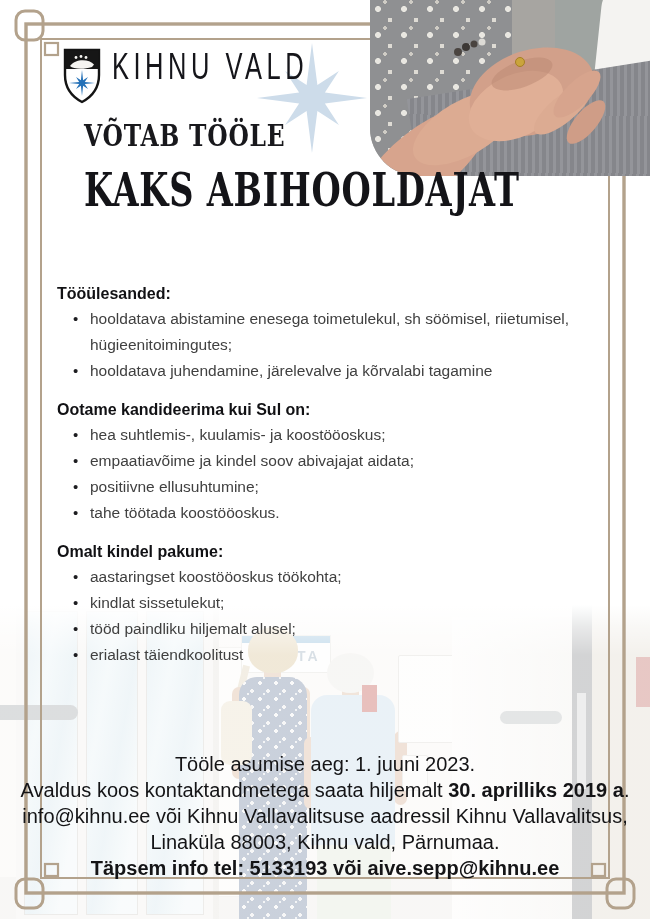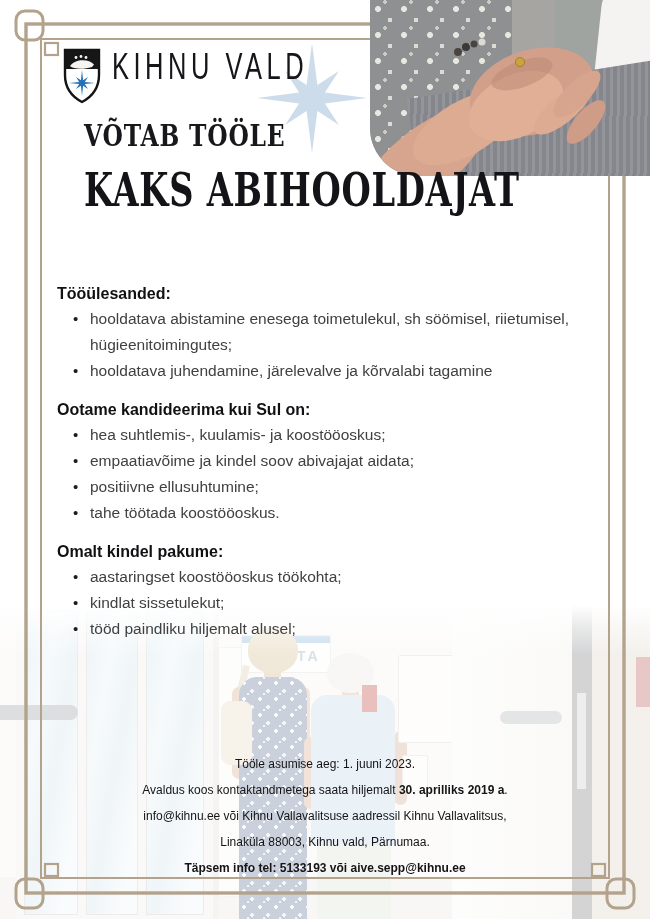--- a/index.html
+++ b/index.html
@@ -97,21 +97,21 @@
   .bp-door-edge{position:absolute;left:572px;top:0;width:20px;height:314px;background:#85878a;}
   .bp-strike{position:absolute;left:577px;top:88px;width:9px;height:96px;background:#d0d1d1;}
   .bp-right-wall{position:absolute;left:592px;top:0;width:58px;height:314px;background:#ded7cb;}
   .bp-red-frag{position:absolute;left:636px;top:52px;width:14px;height:50px;background:#b8524c;opacity:.85;}
   .bp-fade{position:absolute;left:0;top:0;width:650px;height:314px;
       background:linear-gradient(180deg,rgba(255,255,255,1) 0%,rgba(255,255,255,.82) 7%,
                  rgba(255,255,255,.64) 16%,rgba(255,255,255,.64) 100%);}
 
   
   .footer{position:absolute;left:0;top:751px;width:650px;z-index:6;text-align:center;
-          font-size:12px;line-height:26px;color:#141416;}
+          font-size:20px;line-height:26px;color:#141416;}
   .footer .b{font-weight:700;}
 </style>
 </head>
 <body>
 
 <div id="poster">
 
   <svg class="frame-svg" width="650" height="919" viewBox="0 0 650 919">
     <g fill="none" stroke="#b3a28c">
       <rect x="26" y="24" width="598" height="869" stroke-width="3.4"></rect>
@@ -187,20 +187,21 @@
         <li>positiivne ellusuhtumine;</li>
         <li>tahe töötada koostööoskus.</li>
       </ul>
     </div>
     <div class="section">
       <div class="section-heading">Omalt kindel pakume:</div>
       <ul class="bullets">
         <li>aastaringset koostööoskus töökohta;</li>
         <li>kindlat sissetulekut;</li>
         <li>tööd paindliku hiljemalt alusel;</li>
+        <li>erialast täiendkoolitust</li>
       </ul>
     </div>
   </div>
 
   <div class="bottom-photo">
     <div class="bp-floor"></div>
     <div class="bp-glass-unit">
       <div class="bp-glass" style="left:8px;width:52px;"></div>
       <div class="bp-glass" style="left:70px;width:50px;"></div>
       <div class="bp-glass" style="left:130px;width:56px;"></div>

